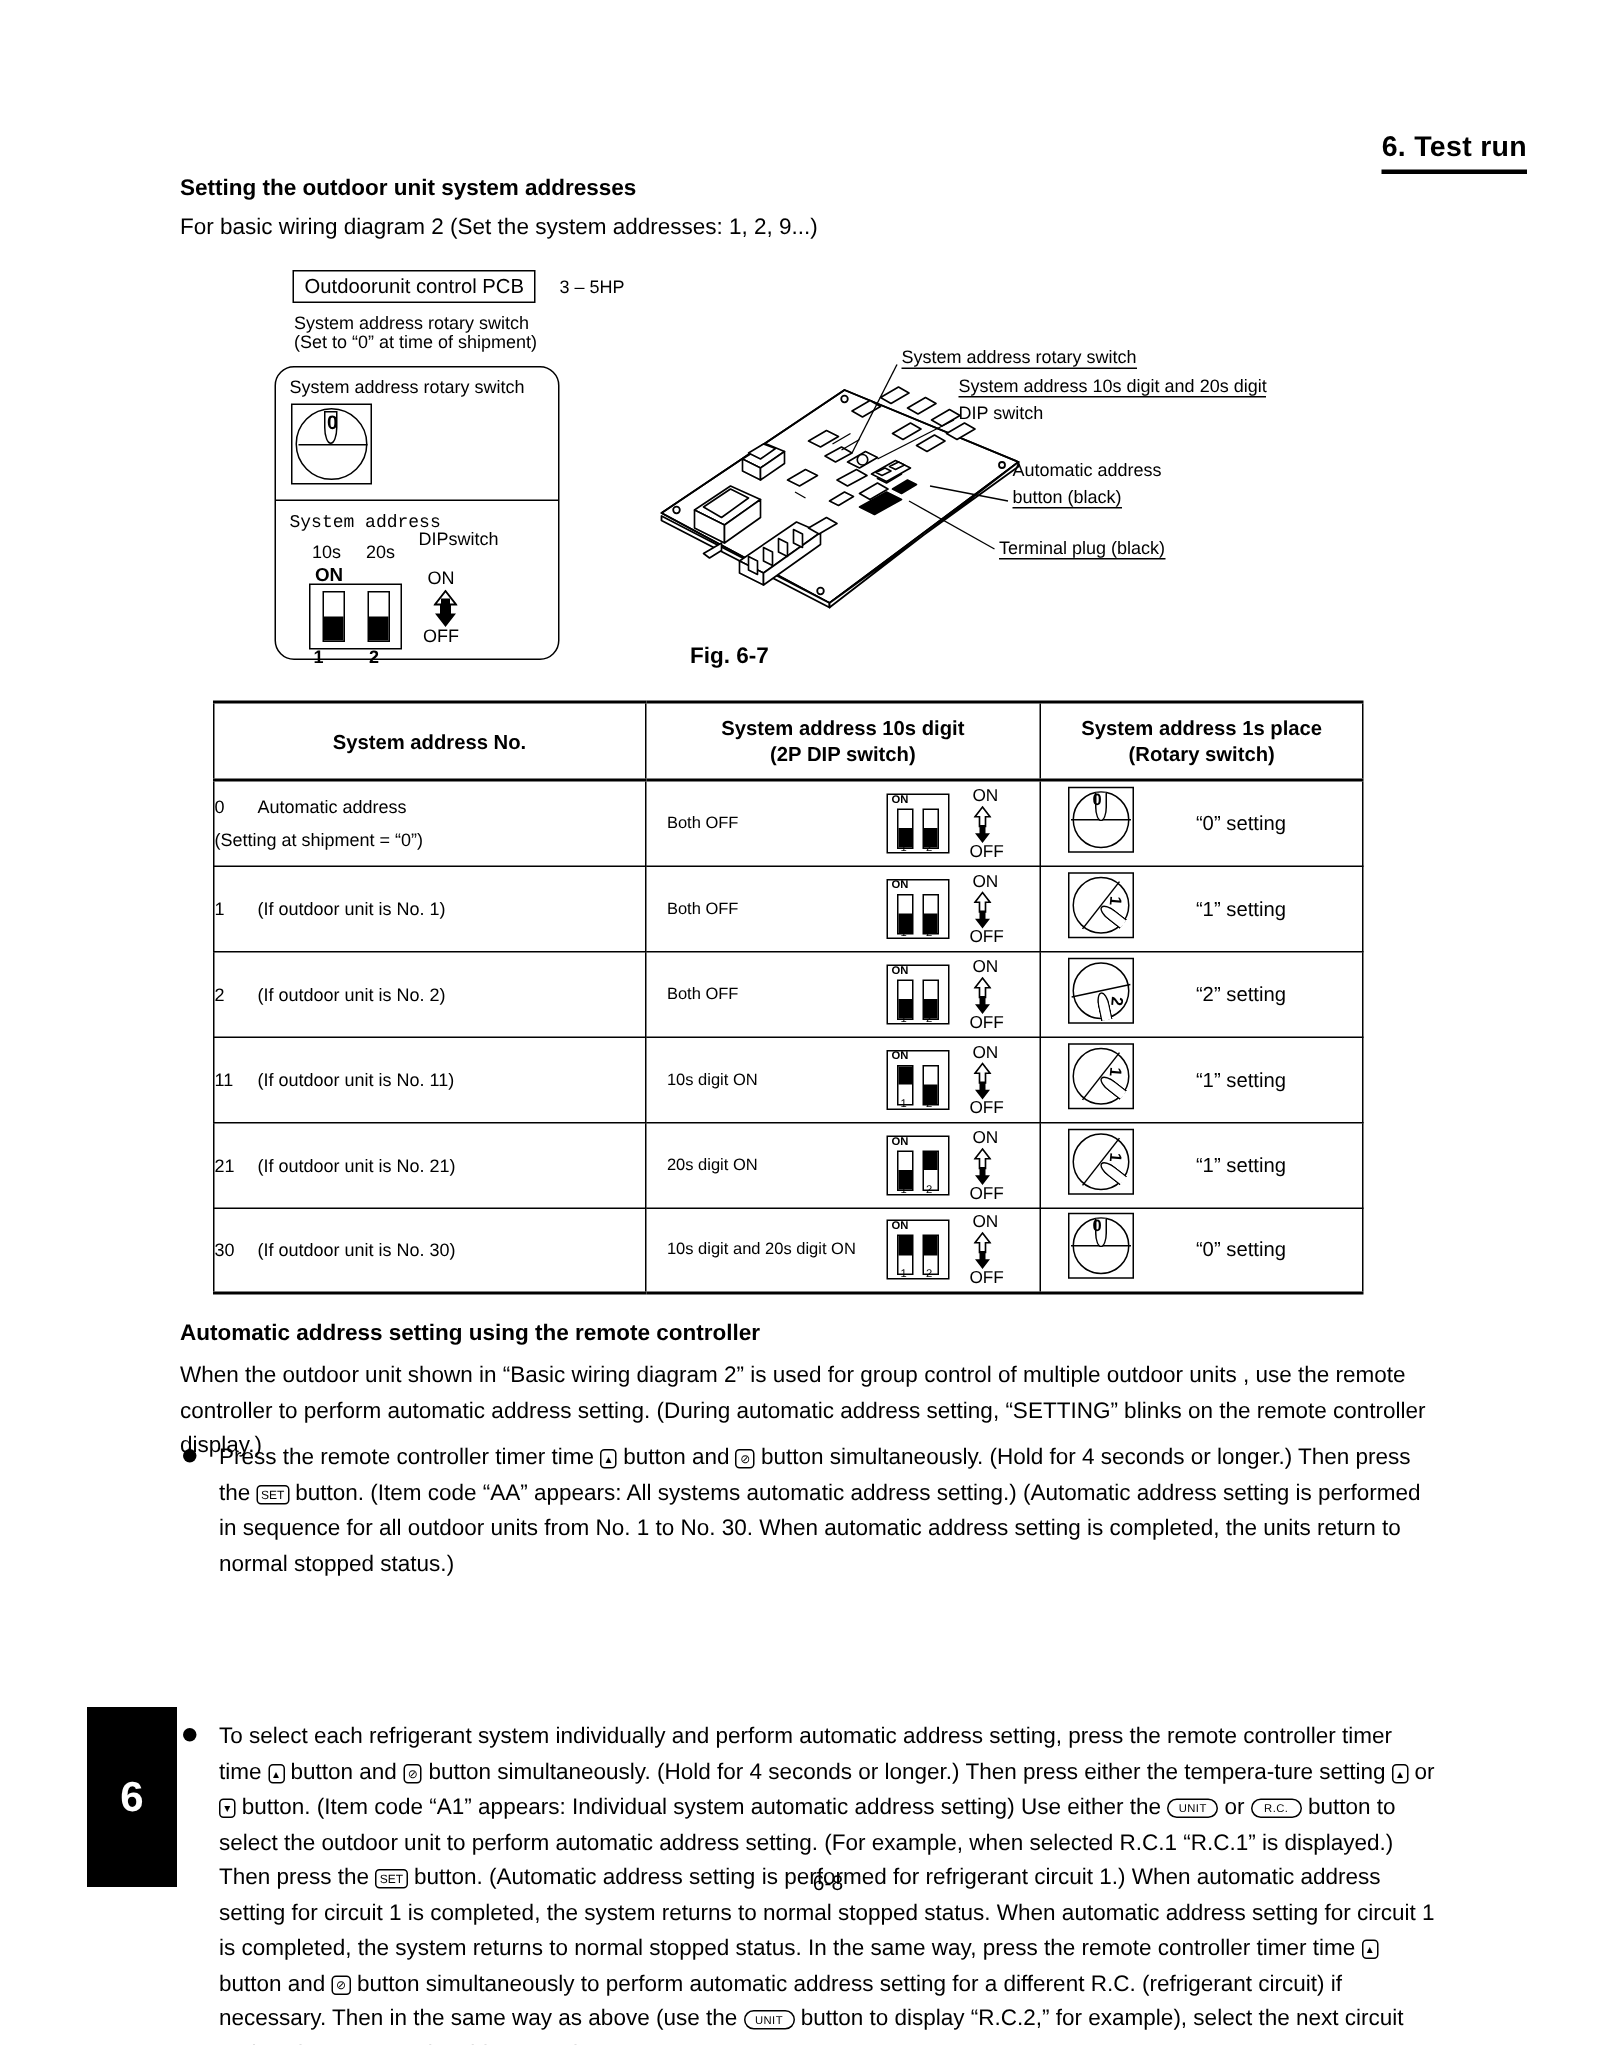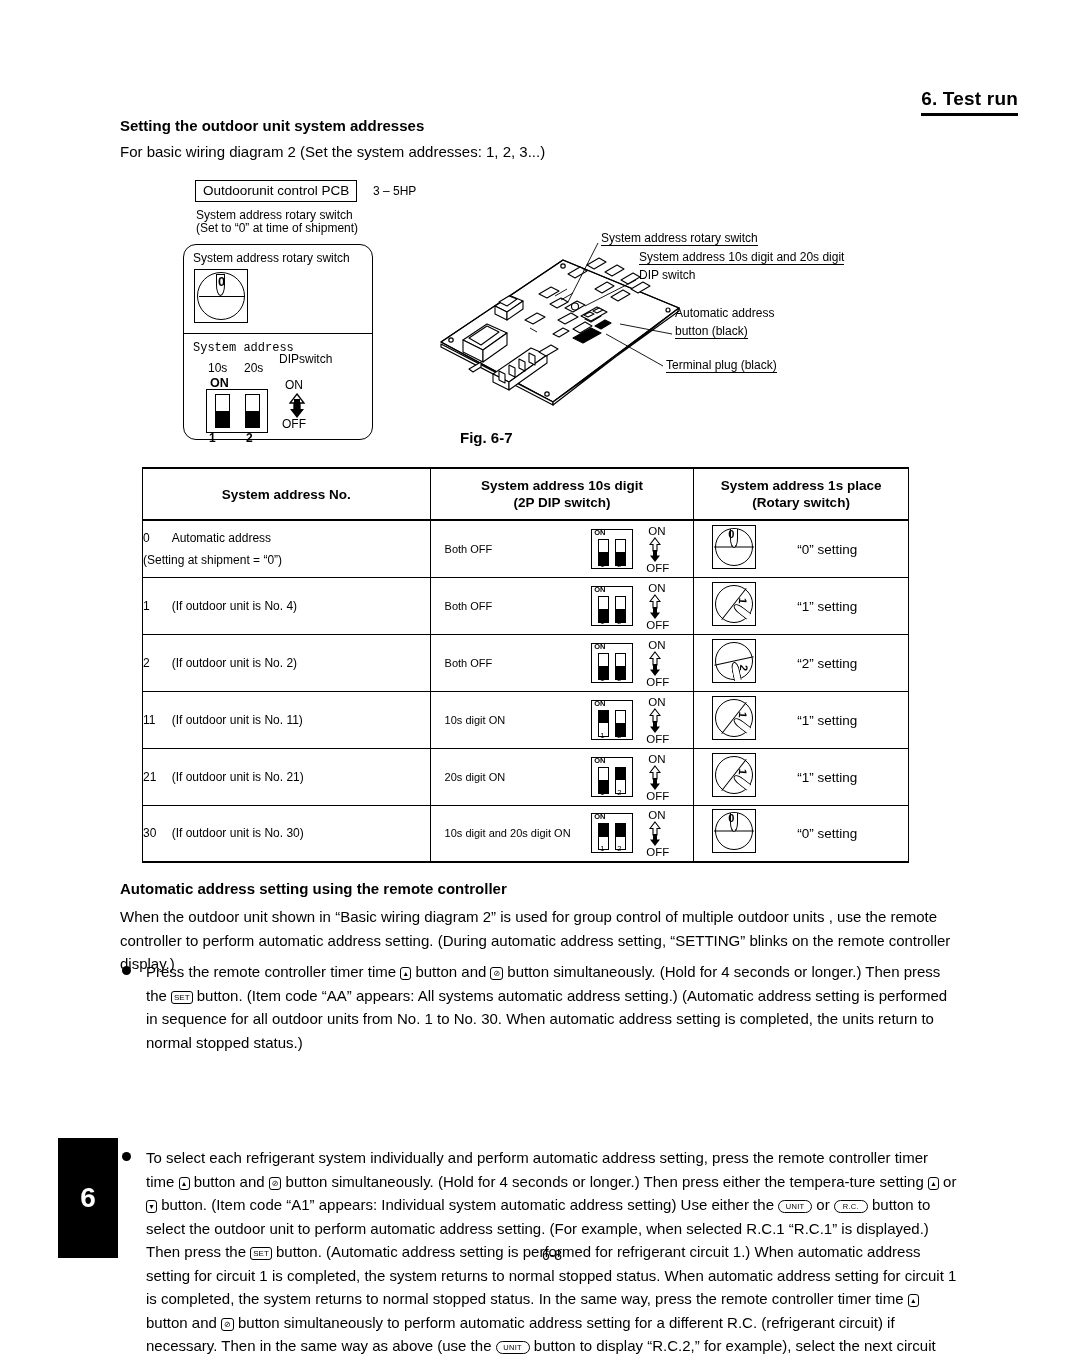--- a/index.html
+++ b/index.html
@@ -157,21 +157,21 @@
     background:#000; color:#fff; font-size:28px; font-weight:bold;
     display:flex; align-items:center; justify-content:center;
   }
   #page-number { position:absolute; left:0; right:0; top:1247px; text-align:center; font-size:14px;padding-left:24px; }
 </style>
 </head>
 <body>
 
 <div id="chapter-header">6. Test run</div>
 <div id="section-title">Setting the outdoor unit system addresses</div>
-<div id="intro-line">For basic wiring diagram 2 (Set the system addresses: 1, 2, 3...)</div>
+<div id="intro-line">For basic wiring diagram 2 (Set the system addresses: 1, 2, 9...)</div>
 
 <div id="figure-area">
 
   <div id="pcb-title-box">Outdoorunit control PCB</div>
   <div id="pcb-hp-label">3 – 5HP</div>
   <div id="rotary-note">System address rotary switch
 (Set to “0” at time of shipment)</div>
 
   <div id="left-panel">
     <div id="left-panel-divider"></div>
@@ -344,21 +344,21 @@
               <span class="lblOFF">OFF</span>
             </span>
           </span>
         </td>
         <td class="cell-rot col-c">
           <span class="rotwrap"><span style="position:relative;display:inline-block;width:44px;height:44px;border:1.2px solid #000;background:#fff;"><span style="position:absolute;left:50%;top:50%;transform:translate(-50%,-50%);width:38px;height:38px;border:1.3px solid #000;border-radius:50%;"></span><span style="position:absolute;left:50%;top:50%;width:40px;height:0;border-top:1.2px solid #000;transform:translate(-50%,-50%) rotate(0deg);"></span><span style="position:absolute;left:50%;top:3px;width:8px;height:19px;border:1.2px solid #000;border-top:none;border-radius:0 0 50% 50%;background:#fff;transform-origin:50% 19px;transform:translateX(-50%) rotate(0deg);"></span><span style="position:absolute;left:15px;top:2px;font-size:11px;font-weight:bold;transform:rotate(0deg);">0</span></span></span>
           <span class="set-label">“0” setting</span>
         </td>
       </tr>
       <tr>
-        <td class="cell-no col-a"><span class="num">1</span>&nbsp;&nbsp;<span>(If outdoor unit is No. 4)</span></td>
+        <td class="cell-no col-a"><span class="num">1</span>&nbsp;&nbsp;<span>(If outdoor unit is No. 1)</span></td>
         <td class="cell-dip col-b">
           <span class="dip-desc">Both OFF</span>
           <span class="dipwidget">
             <span class="dipbox">
               <span class="onlbl">ON</span>
               <span class="sm-slider" style="left:6px;">
                 <span class="knob down"></span>
               </span>
               <span class="sm-slider" style="left:23px;">
                 <span class="knob down"></span>

